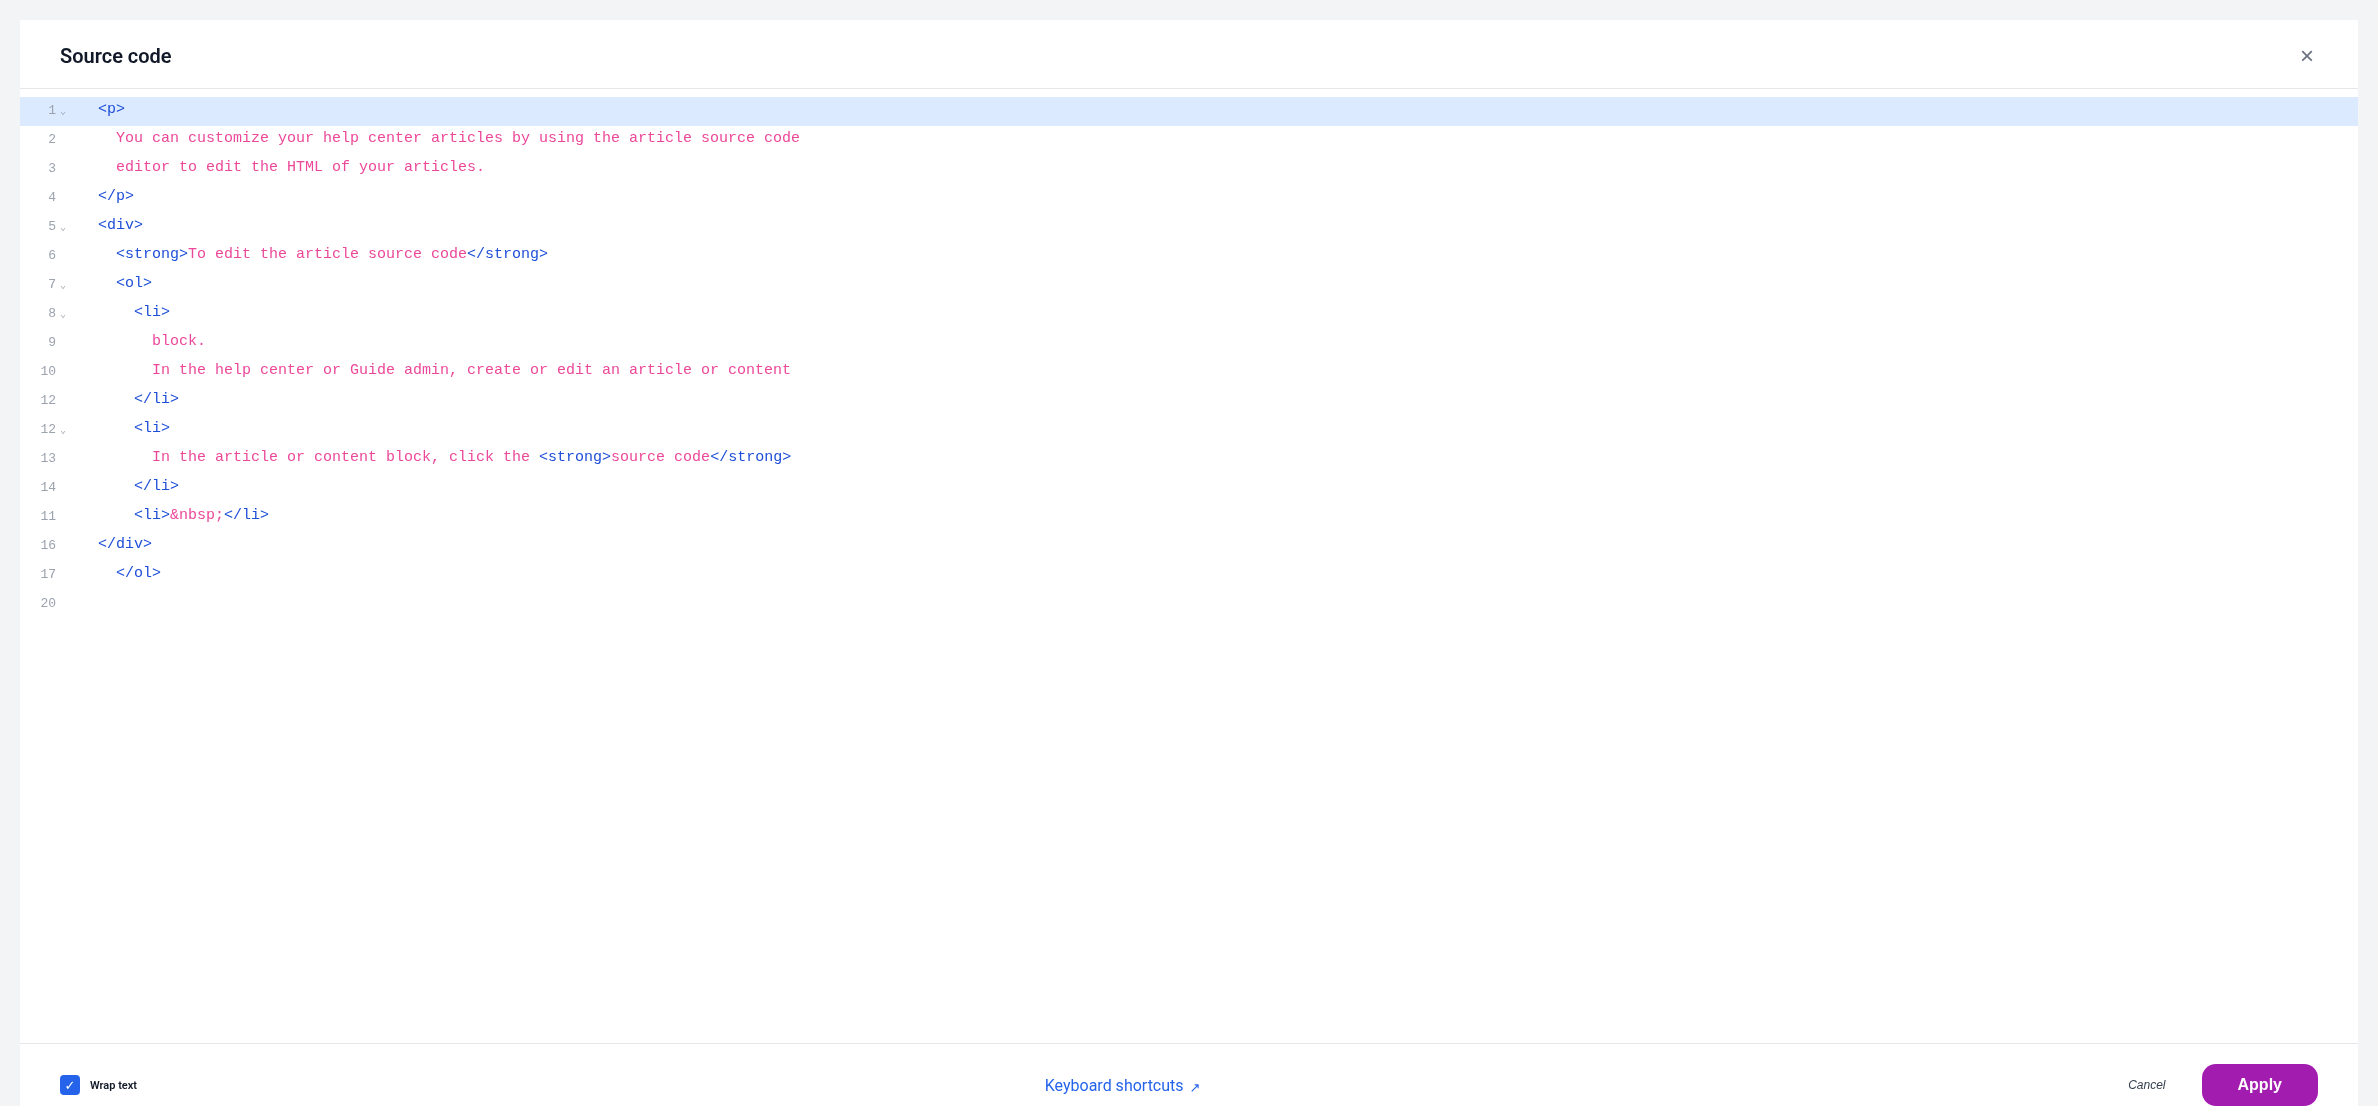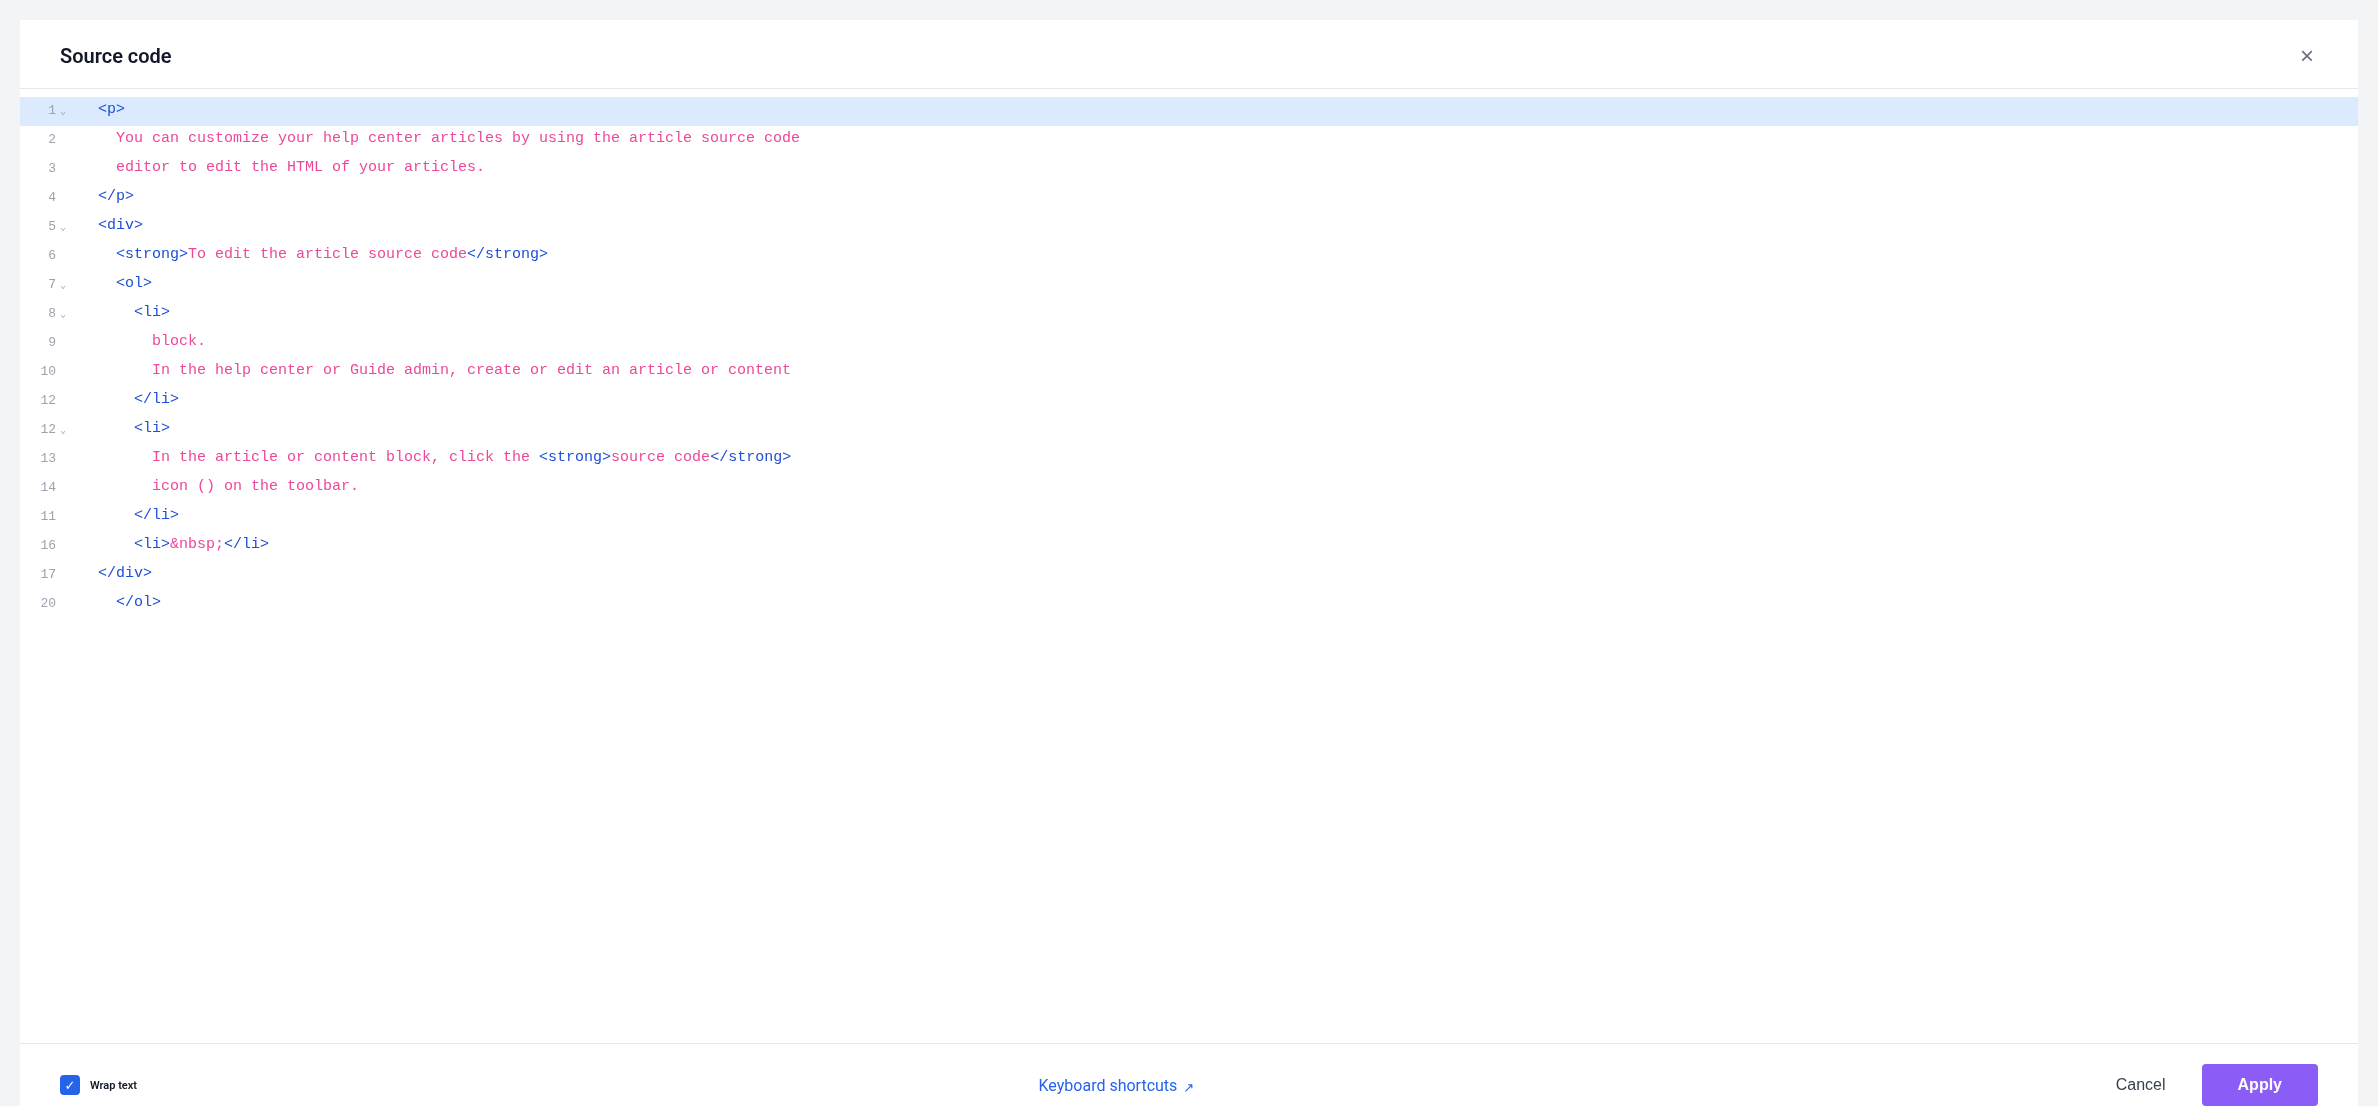--- a/index.html
+++ b/index.html
@@ -205,35 +205,36 @@
     .footer-right {
       display: flex;
       align-items: center;
       gap: 16px;
     }
 
     .cancel-button {
       background: none;
       border: none;
       cursor: pointer;
-      font-size: 16px;
+      font-size: 12px;
       color: #374151;
       padding: 10px 20px;
       border-radius: 6px;
+      font-style: italic;
     }
 
     .apply-button {
-      background: #8b5cf6;
+      background: #a21caf;
       border: none;
       cursor: pointer;
       font-size: 16px;
       font-weight: 600;
       color: #ffffff;
       padding: 12px 36px;
-      border-radius: 4px;
+      border-radius: 14px;
     }
   </style>
 </head>
 <body>
 
 <div class="modal-overlay">
   <div class="modal">
 
     <div class="modal-header">
       <span class="modal-title">Source code</span>
@@ -327,21 +328,20 @@
           <div class="code-line"><span class="tag">&lt;/p&gt;</span></div>
           <div class="code-line"><span class="tag">&lt;div&gt;</span></div>
           <div class="code-line"><span class="text">  </span><span class="tag">&lt;strong&gt;</span><span class="text">To edit the article source code</span><span class="tag">&lt;/strong&gt;</span></div>
           <div class="code-line"><span class="text">  </span><span class="tag">&lt;ol&gt;</span></div>
           <div class="code-line"><span class="text">    </span><span class="tag">&lt;li&gt;</span></div>
           <div class="code-line"><span class="text">      block.</span></div>
           <div class="code-line"><span class="text">      In the help center or Guide admin, create or edit an article or content</span></div>
           <div class="code-line"><span class="text">    </span><span class="tag">&lt;/li&gt;</span></div>
           <div class="code-line"><span class="text">    </span><span class="tag">&lt;li&gt;</span></div>
           <div class="code-line"><span class="text">      In the article or content block, click the </span><span class="tag">&lt;strong&gt;</span><span class="text">source code</span><span class="tag">&lt;/strong&gt;</span></div>
-          <div class="code-line"><span class="text">      icon () on the toolbar.</span></div>
           <div class="code-line"><span class="text">    </span><span class="tag">&lt;/li&gt;</span></div>
           <div class="code-line"><span class="text">    </span><span class="tag">&lt;li&gt;</span><span class="text">&amp;nbsp;</span><span class="tag">&lt;/li&gt;</span></div>
           <div class="code-line"><span class="tag">&lt;/div&gt;</span></div>
           <div class="code-line"><span class="text">  </span><span class="tag">&lt;/ol&gt;</span></div>
         </div>
       </div>
     </div>
 
     <div class="modal-footer">
       <div class="footer-left">

